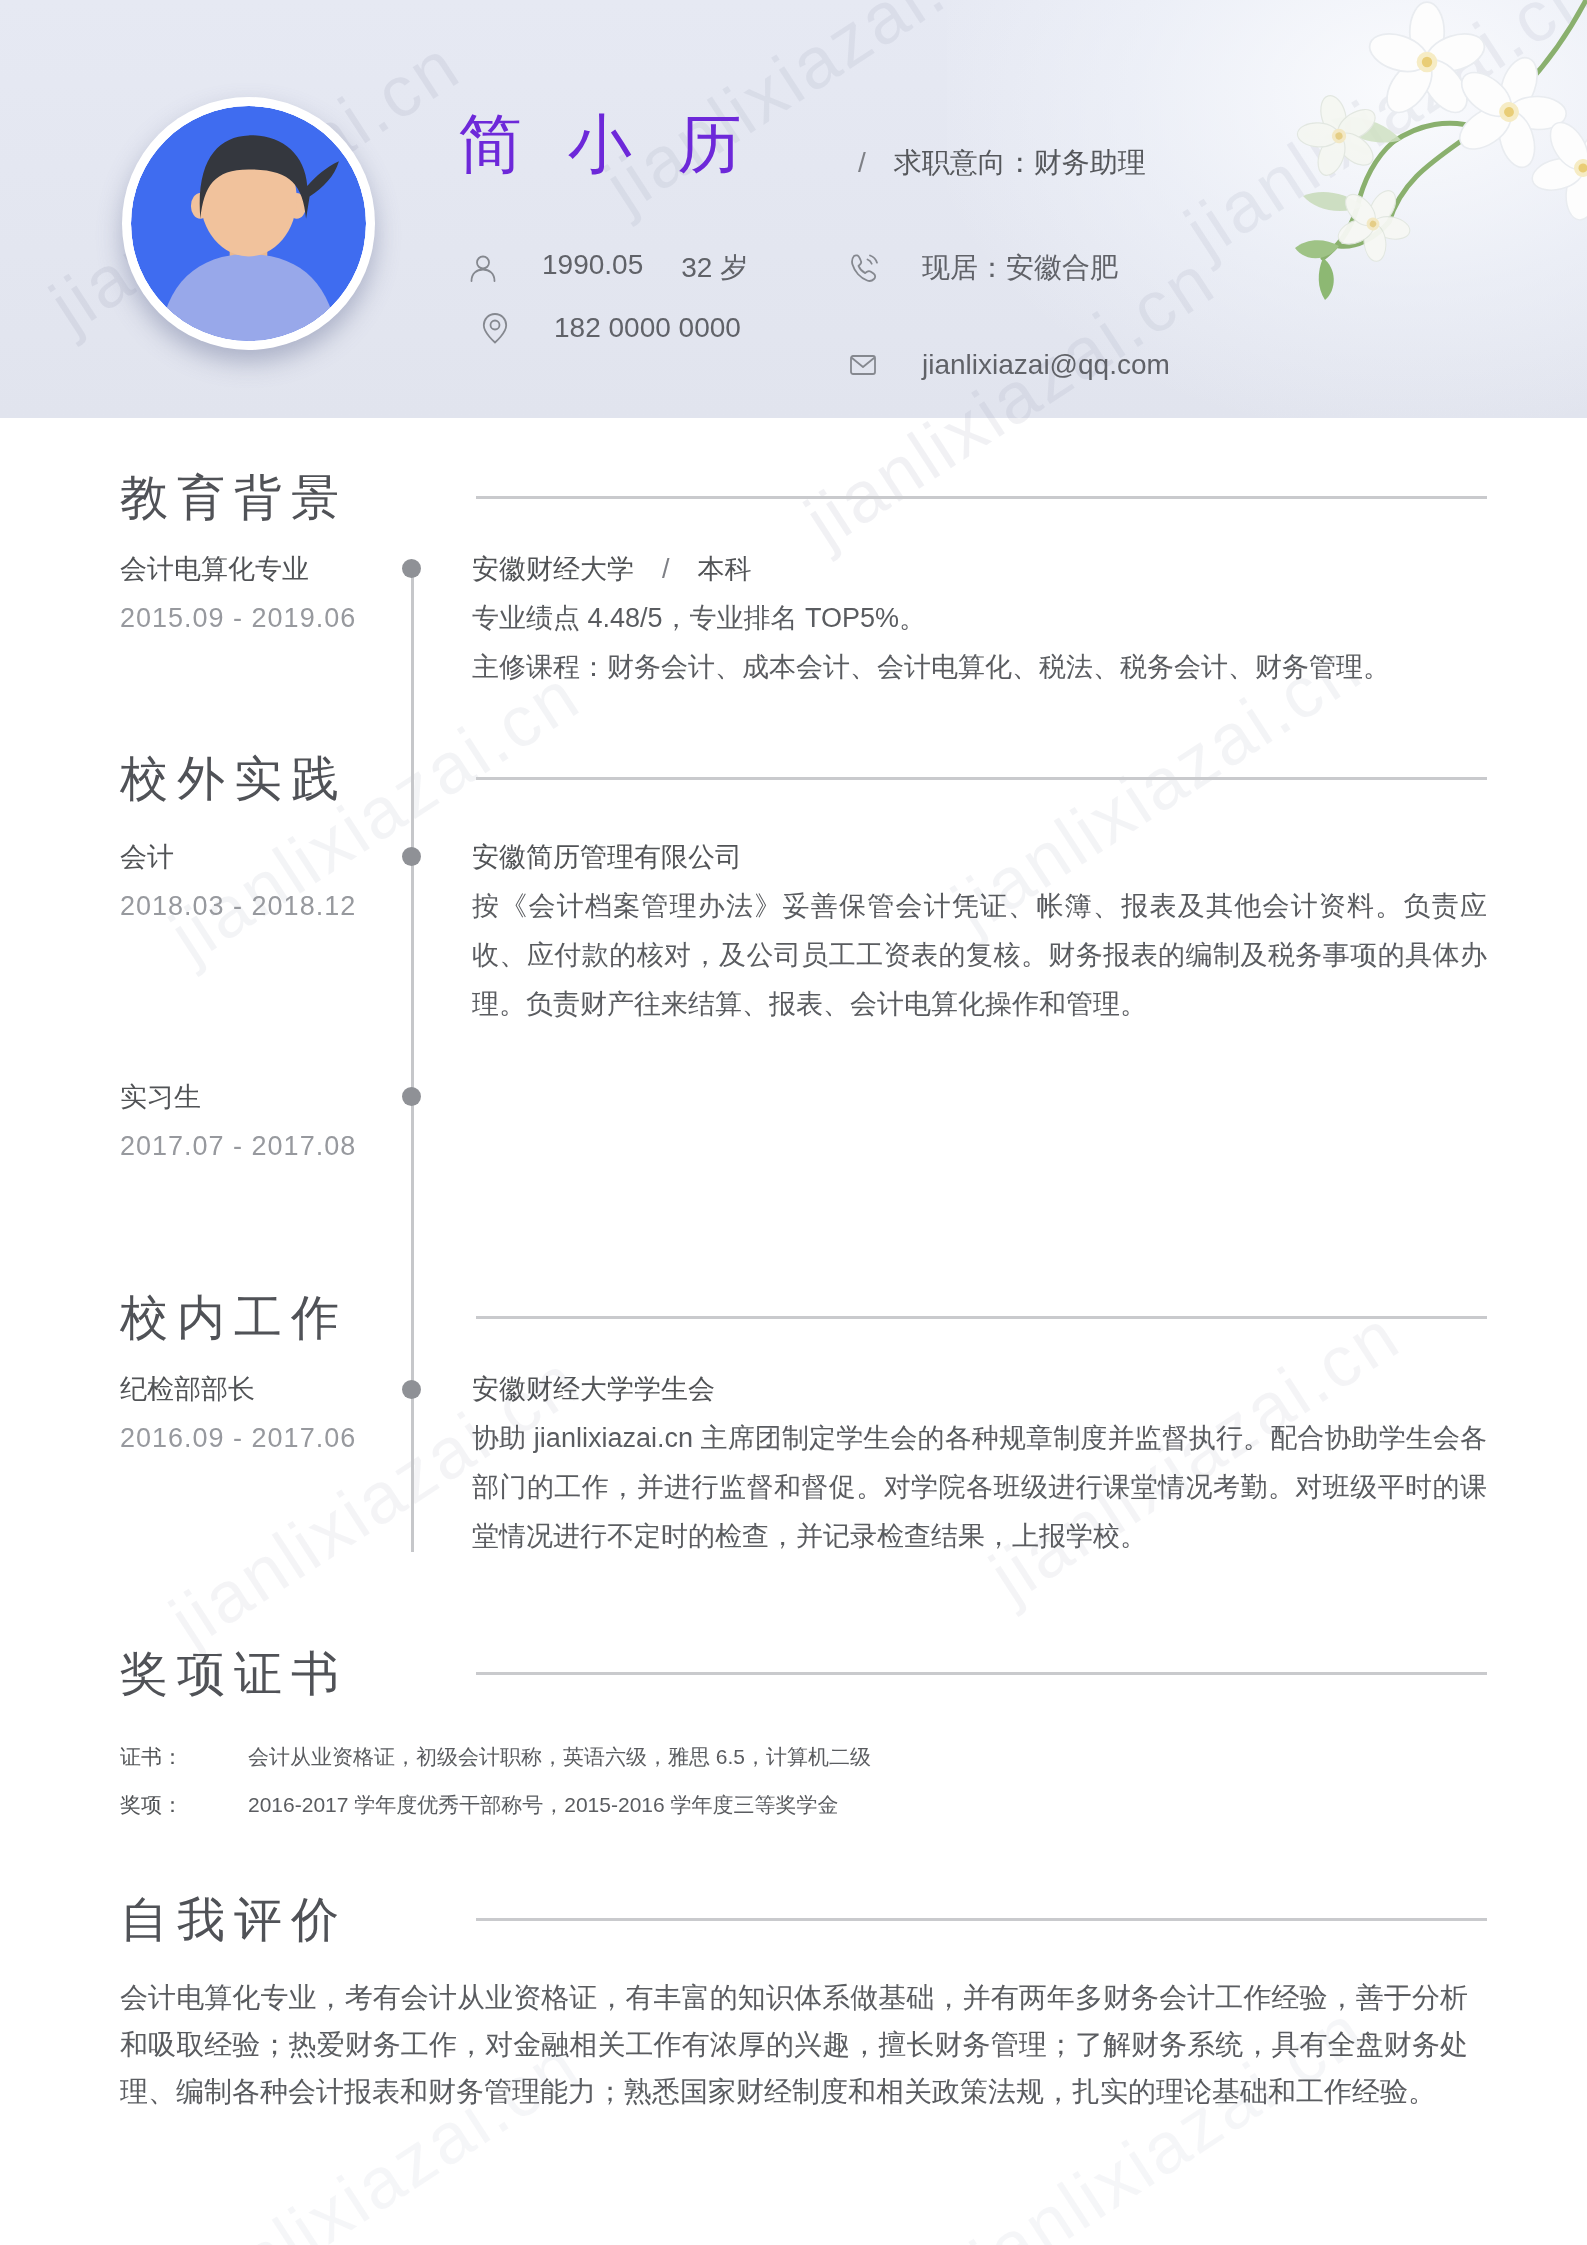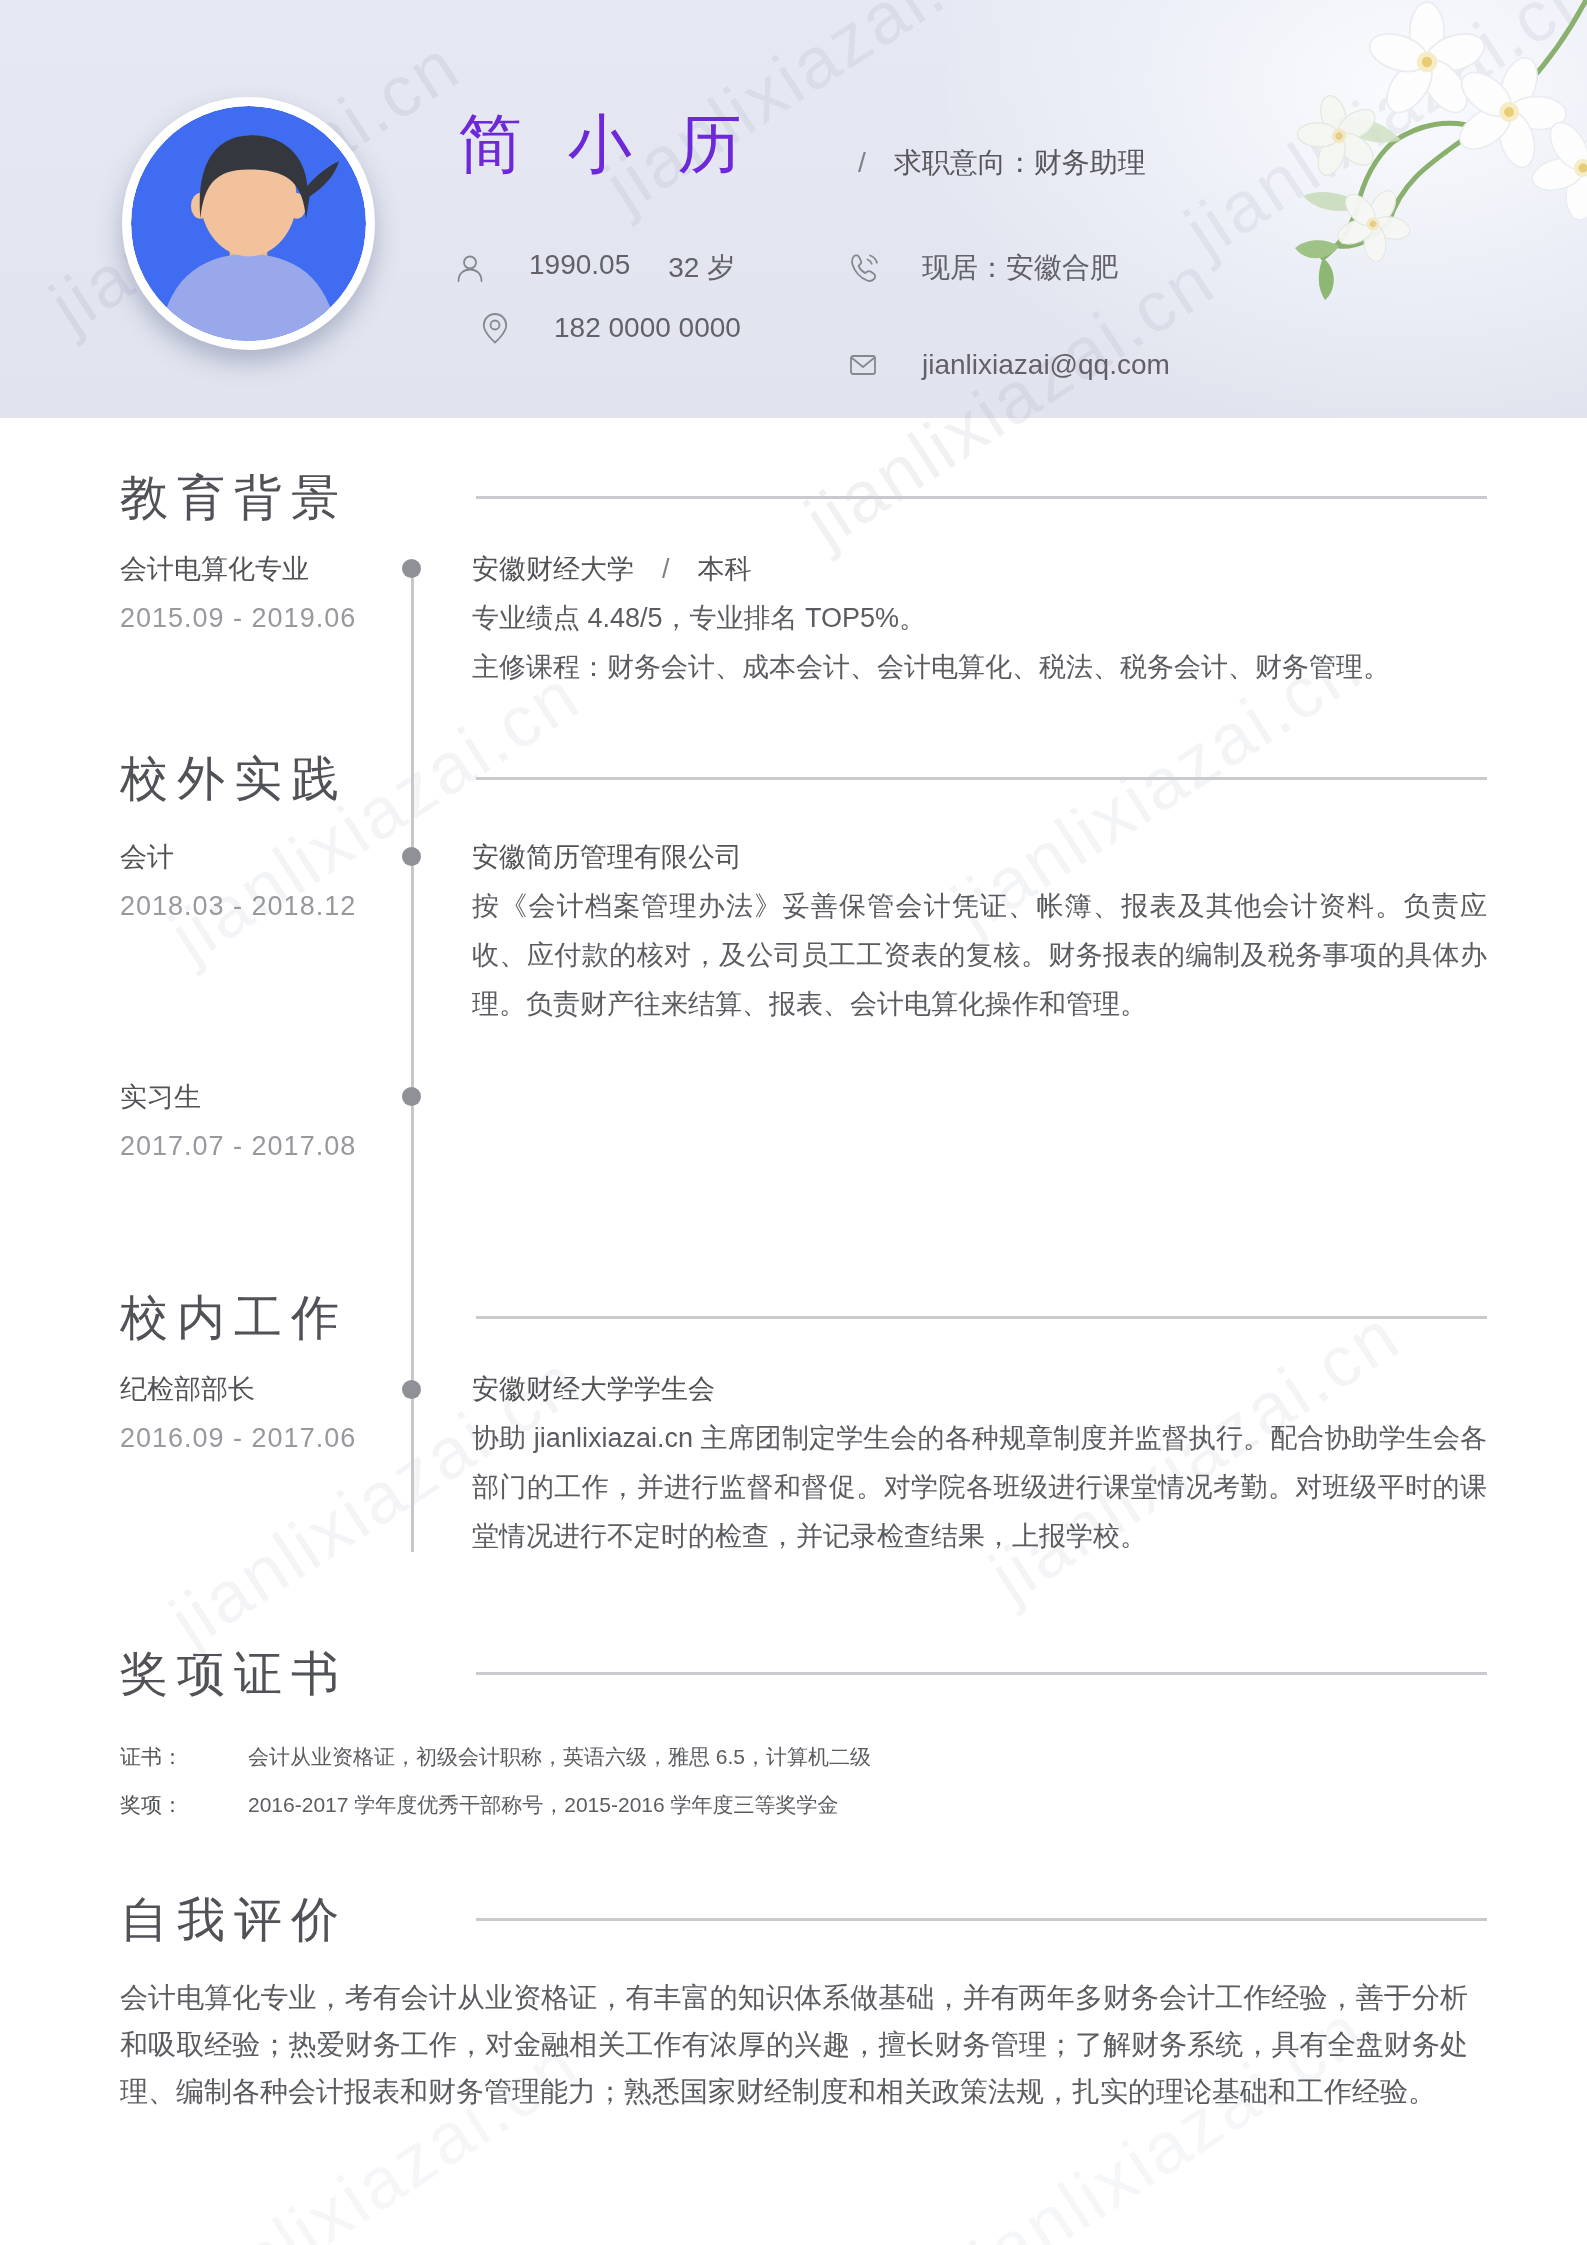--- a/index.html
+++ b/index.html
@@ -200,21 +200,21 @@
       </g>
     </svg>
   </div>
 
   <div class="name">简 小 历</div>
   <div class="objective">
     <span class="slash">/</span>
     <span>求职意向：财务助理</span>
   </div>
 
-  <div class="contact-cell" style="left:453px; top:248px;">
+  <div class="contact-cell" style="left:466px; top:248px;">
     <span class="cicon">
       <svg viewBox="0 0 34 34" fill="none" stroke="#85888f" stroke-width="1.8" stroke-linecap="round">
         <circle cx="17" cy="11.5" r="6"></circle>
         <path d="M5.5,30 C5.5,22.5 10.8,18.5 17,18.5 C23.2,18.5 28.5,22.5 28.5,30"></path>
       </svg>
     </span>
     <span class="pair">
       <span>1990.05</span>
       <span>32 岁</span>
     </span>

